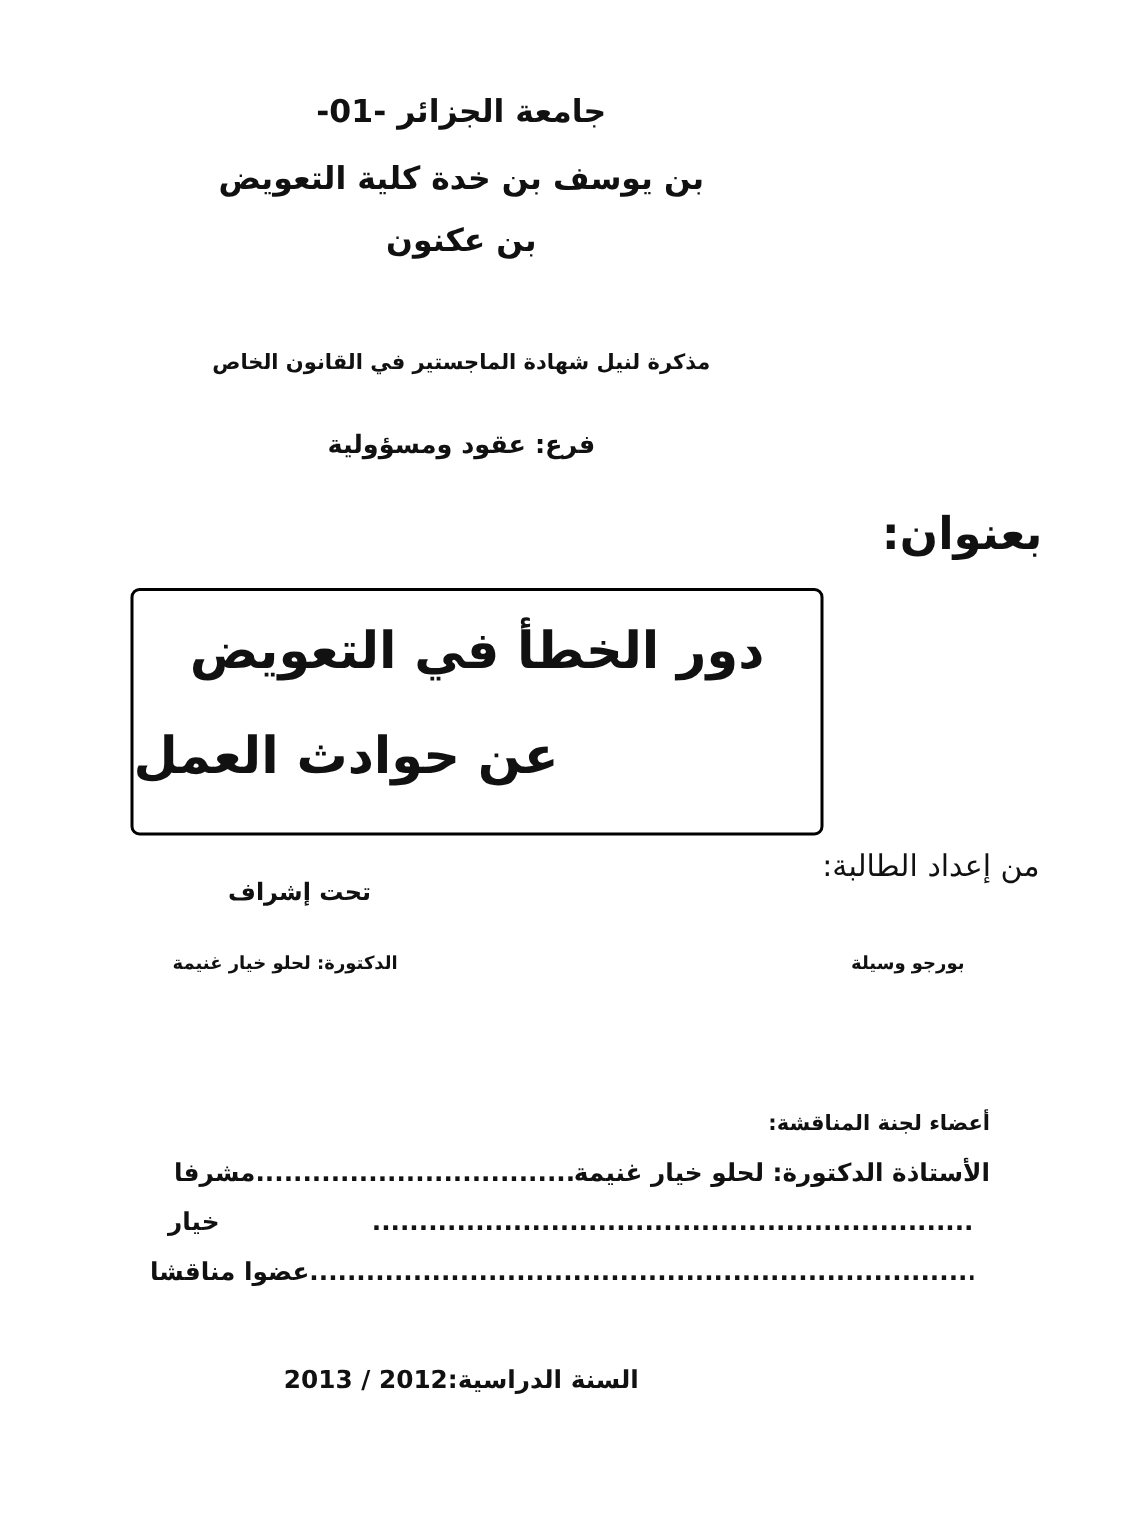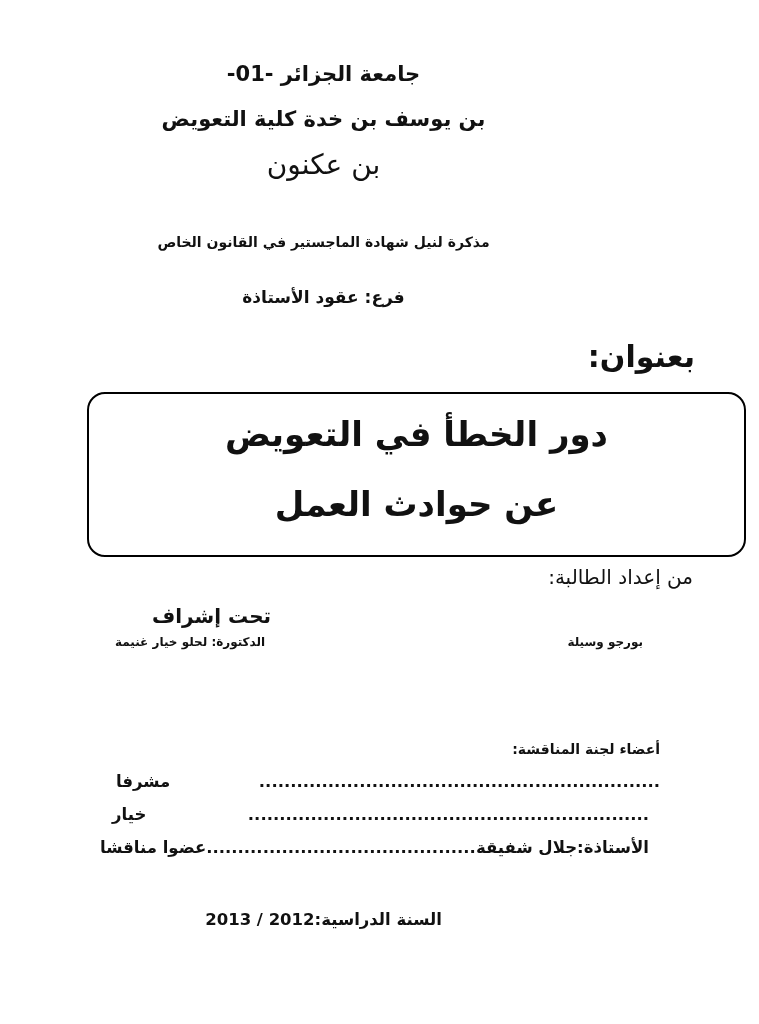--- a/index.html
+++ b/index.html
@@ -11,69 +11,69 @@
       width: 759px;
       height: 1024px;
       position: relative;
       overflow: hidden;
       font-family: "DejaVu Sans", sans-serif;
       color: #111111;
     }
     .abs { position: absolute; white-space: nowrap; }
     .center-line {
       position: absolute;
-      left: 16px;
+      left: 0;
       width: 615px;
       text-align: center;
       white-space: nowrap;
       direction: rtl;
     }
 
     
     #uni-line   { top: 62px;  font-size: 21px; font-weight: bold; }
     #fac-line   { top: 107px; font-size: 21px; font-weight: bold; }
-    #city-line  { top: 148px; font-size: 28px; font-weight: normal; }
+    #city-line  { top: 148px; font-size: 21px; font-weight: bold; }
 
     #degree-line { top: 234px; font-size: 14px; font-weight: bold; }
     #branch-line { top: 287px; font-size: 17px; font-weight: bold; }
 
     #title-label {
       right: 64px;
       top: 339px;
       font-size: 30px;
       font-weight: bold;
       direction: rtl;
     }
 
     
     #title-box {
       position: absolute;
       left: 87px;
       top: 392px;
-      width: 659px;
+      width: 462px;
       height: 165px;
       border: 2.5px solid #000;
-      border-radius: 18px;
+      border-radius: 6px;
       box-sizing: border-box;
     }
     #title-line-1 {
       position: absolute;
       left: 0; right: 0;
       top: 20px;
       text-align: center;
       font-size: 34px;
       font-weight: bold;
       direction: rtl;
       white-space: nowrap;
     }
     #title-line-2 {
       position: absolute;
       left: 0; right: 0;
       top: 90px;
-      text-align: center;
+      text-align: left;
       font-size: 34px;
       font-weight: bold;
       direction: rtl;
       white-space: nowrap;
     }
 
     
     #prepared-label {
       right: 66px;
       top: 565px;
@@ -84,22 +84,22 @@
     #student-name {
       right: 116px;
       top: 635px;
       font-size: 12px;
       font-weight: bold;
       direction: rtl;
       text-align: center;
     }
     #supervision-label {
       left: 152px;
-      top: 604px;
-      font-size: 20px;
+      top: 585px;
+      font-size: 16px;
       font-weight: bold;
       direction: rtl;
     }
     #supervisor-name {
       left: 115px;
       top: 635px;
       font-size: 12px;
       font-weight: bold;
       direction: rtl;
     }
@@ -142,48 +142,48 @@
 </head>
 <body>
 
 <div>
 
   <div id="uni-line" class="center-line">جامعة الجزائر -01-</div>
   <div id="fac-line" class="center-line">بن يوسف بن خدة كلية التعويض</div>
   <div id="city-line" class="center-line">بن عكنون</div>
 
   <div id="degree-line" class="center-line">مذكرة لنيل شهادة الماجستير في القانون الخاص</div>
-  <div id="branch-line" class="center-line">فرع:  عقود الأستاذة</div>
+  <div id="branch-line" class="center-line">فرع:  عقود ومسؤولية</div>
 
   <div id="title-label" class="abs">بعنوان:</div>
 
   <div id="title-box">
     <div id="title-line-1">دور الخطأ في التعويض</div>
     <div id="title-line-2">عن حوادث العمل</div>
   </div>
 
   <div id="prepared-label" class="abs">من إعداد الطالبة:</div>
   <div id="student-name" class="abs">بورجو وسيلة</div>
 
   <div id="supervision-label" class="abs">تحت إشراف</div>
   <div id="supervisor-name" class="abs">الدكتورة: لحلو خيار غنيمة</div>
 
   <div id="committee-title" class="abs">أعضاء لجنة المناقشة:</div>
 
   <div id="committee-row-0" class="committee-row">
+    <span>الأستاذة الدكتورة:  لحلو خيار غنيمة </span>
     <span class="fill">................................................................</span>
     <span>مشرفا</span>
   </div>
 
   <div id="committee-row-1" class="committee-row">
     <span class="fill">................................................................</span>
     <span>خيار</span>
   </div>
 
   <div id="committee-row-2" class="committee-row">
-    <span>الأستاذة:جلال شفيقة</span>
     <span class="fill">..................................................................................</span>
     <span>عضوا مناقشا</span>
   </div>
 
   <div id="year-line" class="center-line">السنة الدراسية:2012 / 2013</div>
 
 </div>
 
 </body></html>

